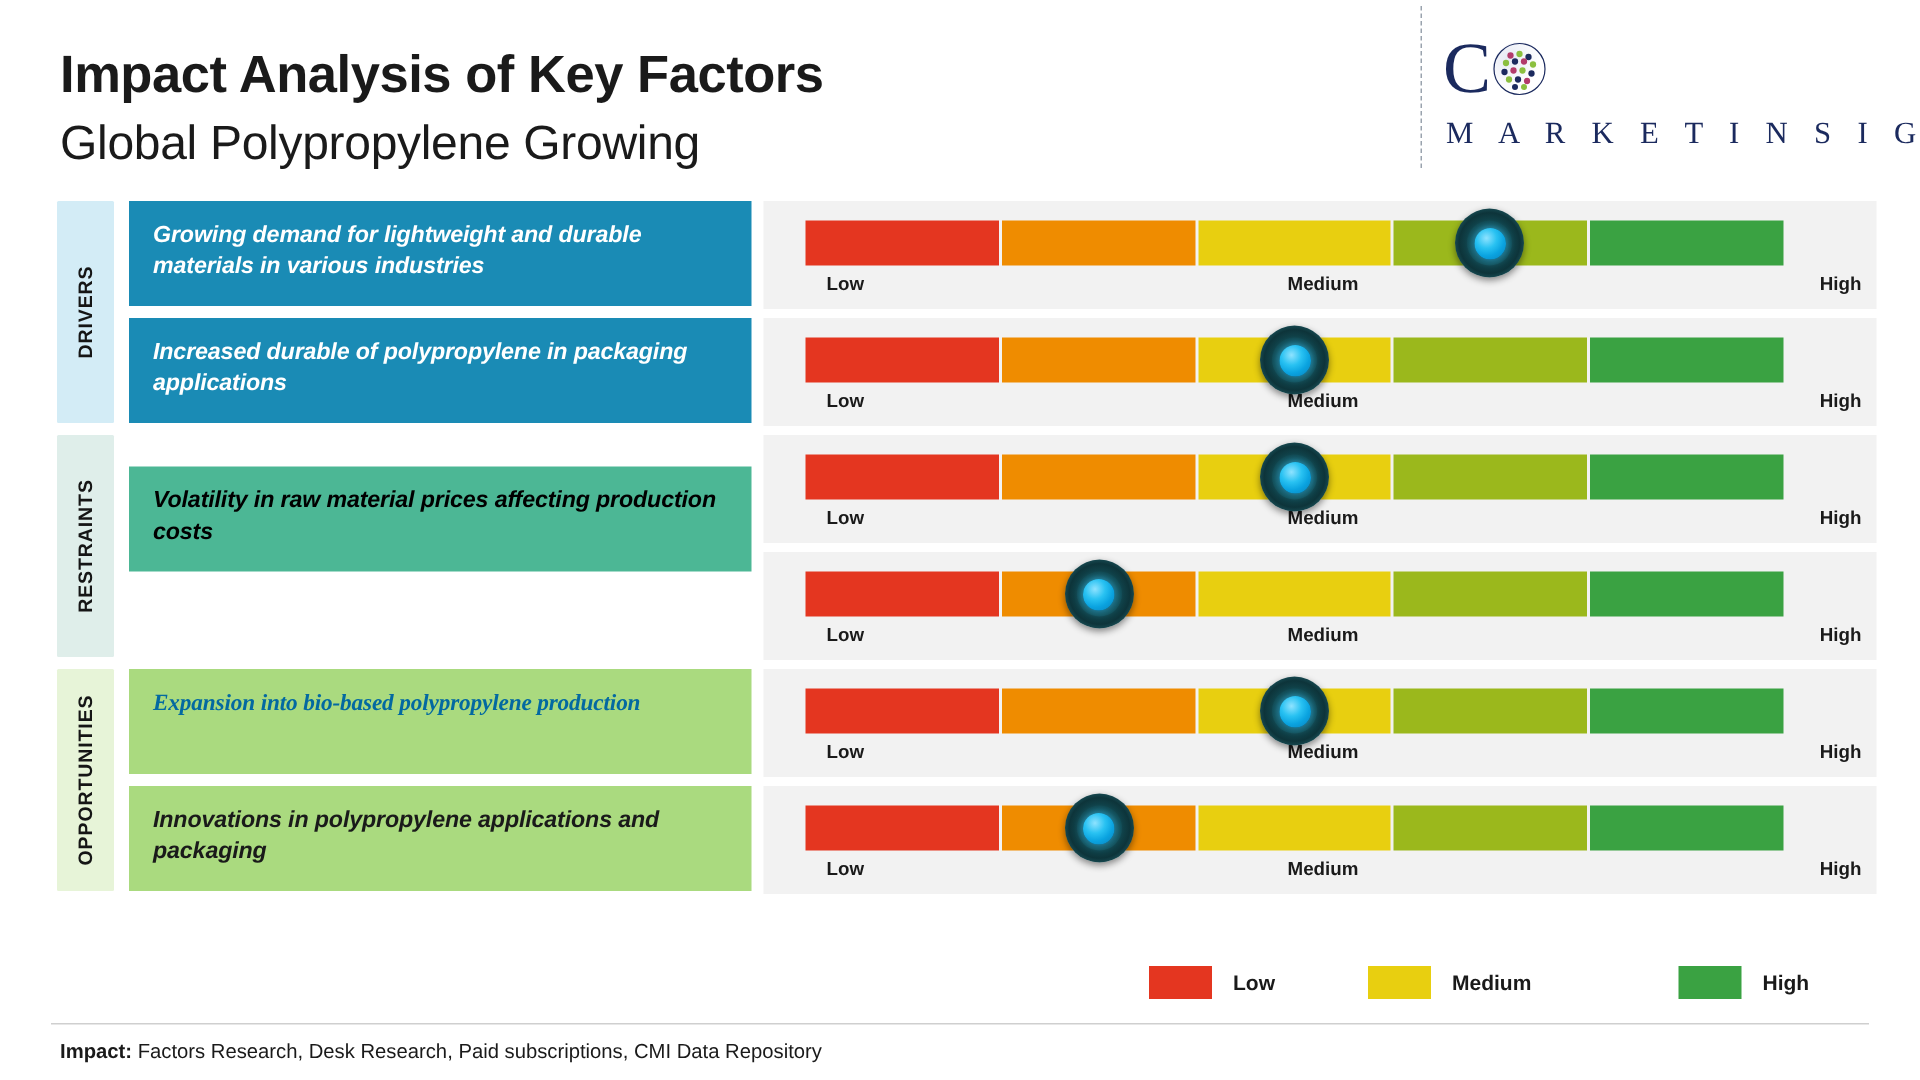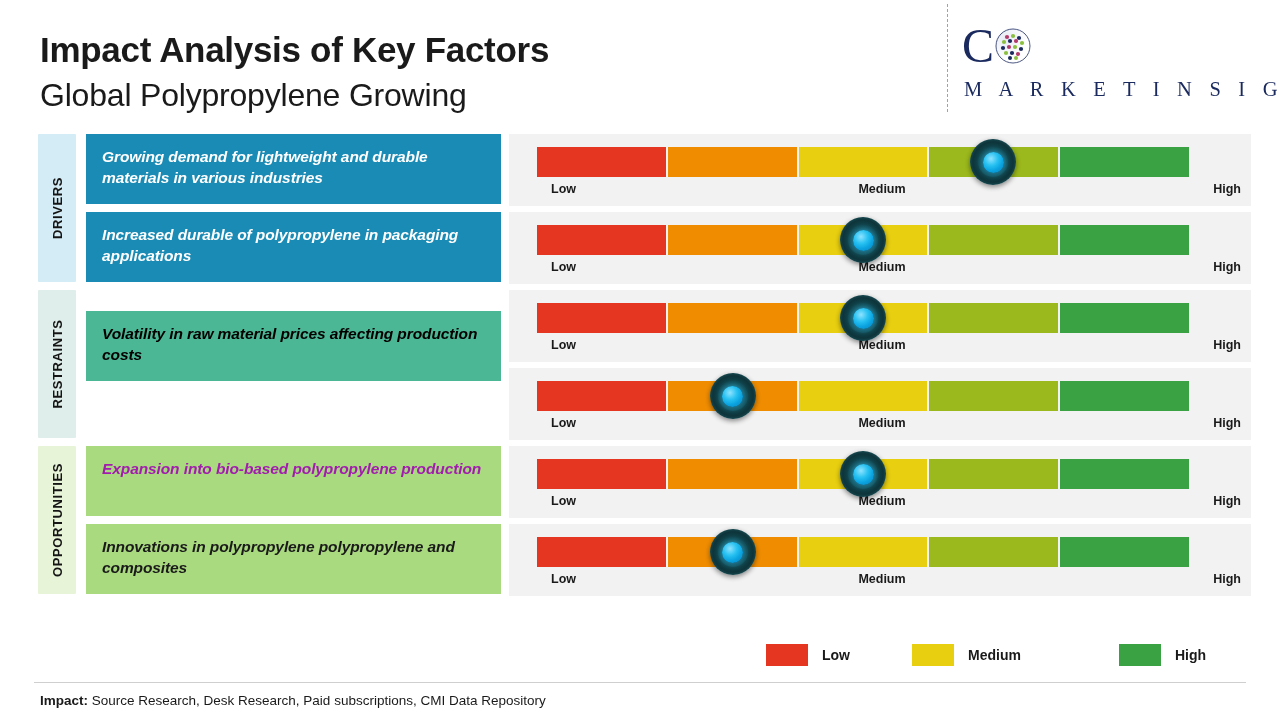--- a/index.html
+++ b/index.html
@@ -234,37 +234,37 @@
         <div class="gauge-labels">
           <div class="gl gl-low">Low</div>
           <div class="gl gl-med">Medium</div>
           <div class="gl gl-high">High</div>
         </div>
         <div class="marker" title="Low-Medium" style="left: 223.6px; top: 28px;"></div>
       </div>
       <div class="cat-strip" style="top: 312px; height: 148px; background: rgb(231, 244, 216);">
         <span>OPPORTUNITIES</span>
       </div>
-      <div class="factor-box" style="top: 312px; height: 70px; background: rgb(170, 218, 127); color: #a21caf;">Expansion into bio-based polypropylene production</div>
+      <div class="factor-box" style="top: 312px; height: 70px; background: rgb(170, 218, 127); color: #0369a1; font-family: Liberation Serif, serif;">Expansion into bio-based polypropylene production</div>
       <div class="gauge-panel" style="top: 312px; height: 72px;">
         <div class="gauge-bar">
           <div class="seg" style="background: rgb(228, 54, 32);"></div>
           <div class="seg" style="background: rgb(239, 140, 0);"></div>
           <div class="seg" style="background: rgb(232, 207, 16);"></div>
           <div class="seg" style="background: rgb(155, 184, 28);"></div>
           <div class="seg" style="background: rgb(58, 162, 66);"></div>
         </div>
         <div class="gauge-labels">
           <div class="gl gl-low">Low</div>
           <div class="gl gl-med">Medium</div>
           <div class="gl gl-high">High</div>
         </div>
         <div class="marker" title="Medium" style="left: 354px; top: 28px;"></div>
       </div>
-      <div class="factor-box" style="top: 390px; height: 70px; background: rgb(170, 218, 127); color: rgb(26, 26, 26);">Innovations in polypropylene polypropylene and composites</div>
+      <div class="factor-box" style="top: 390px; height: 70px; background: rgb(170, 218, 127); color: rgb(26, 26, 26);">Innovations in polypropylene applications and packaging</div>
       <div class="gauge-panel" style="top: 390px; height: 72px;">
         <div class="gauge-bar">
           <div class="seg" style="background: rgb(228, 54, 32);"></div>
           <div class="seg" style="background: rgb(239, 140, 0);"></div>
           <div class="seg" style="background: rgb(232, 207, 16);"></div>
           <div class="seg" style="background: rgb(155, 184, 28);"></div>
           <div class="seg" style="background: rgb(58, 162, 66);"></div>
         </div>
         <div class="gauge-labels">
           <div class="gl gl-low">Low</div>
@@ -285,16 +285,16 @@
         <div class="legend-label">Medium</div>
       </div>
       <div class="legend-item" style="left: 1119px; top: 10px;">
         <div class="swatch" style="background: rgb(58, 162, 66);"></div>
         <div class="legend-label">High</div>
       </div>
     </div>
 
   <div class="footer-rule"></div>
   <div class="source">
-    <b>Impact:</b><span> Source Research, Desk Research, Paid subscriptions, CMI Data Repository</span>
+    <b>Impact:</b><span> Factors Research, Desk Research, Paid subscriptions, CMI Data Repository</span>
   </div>
 
 </div>
 
 </body></html>

